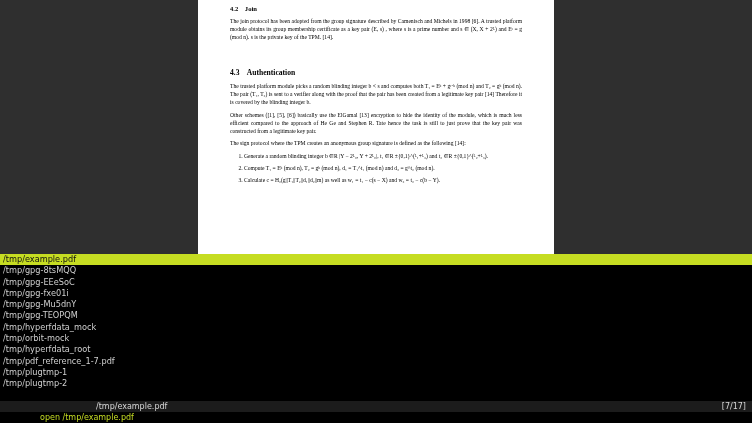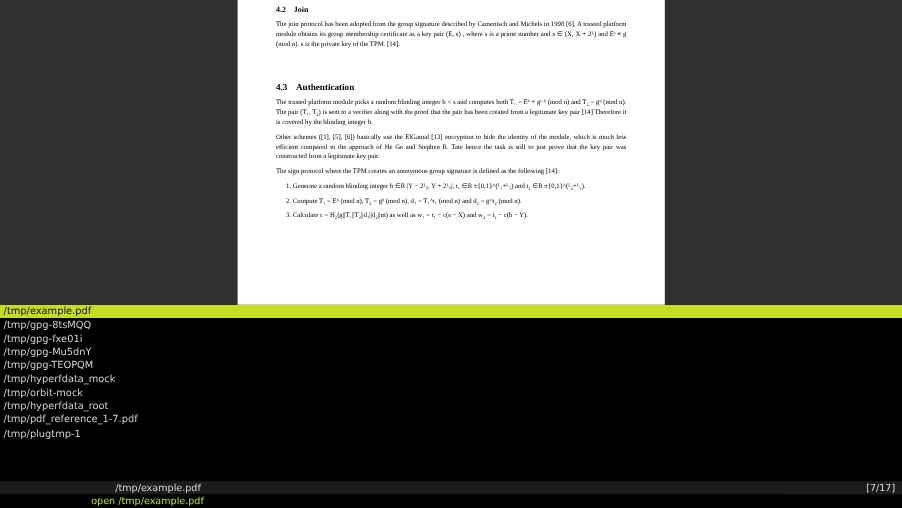--- a/index.html
+++ b/index.html
@@ -121,21 +121,21 @@
     position: absolute;
     left: 0;
     top: 412px;
     width: 656px;
     height: 11px;
     background: #000000;
     color: #c6dd22;
     font-family: "DejaVu Sans", sans-serif;
     font-size: 8px;
     line-height: 11px;
-    padding-left: 76px;
+    padding-left: 40px;
     box-sizing: border-box;
   }
 </style>
 </head>
 <body>
 
 <div id="app">
 
   <div class="viewer">
     <div class="page">
@@ -163,28 +163,30 @@
         <li>Compute T₁ = Eᵇ (mod n), T₂ = gᵇ (mod n), d₁ = T₁^t₁ (mod n) and d₂ = g^t₂ (mod n).</li>
         <li>Calculate c = H₂(g||T₁||T₂||d₁||d₂||m) as well as w₁ = t₁ − c(s − X) and w₂ = t₂ − c(b − Y).</li>
       </ol>
 
     </div>
   </div>
 
   <div class="filelist">
     <div class="file-row selected">/tmp/example.pdf</div>
     <div class="file-row">/tmp/gpg-8tsMQQ</div>
+    <div class="file-row">/tmp/gpg-EEeSoC</div>
     <div class="file-row">/tmp/gpg-fxe01i</div>
     <div class="file-row">/tmp/gpg-Mu5dnY</div>
     <div class="file-row">/tmp/gpg-TEOPQM</div>
     <div class="file-row">/tmp/hyperfdata_mock</div>
     <div class="file-row">/tmp/orbit-mock</div>
     <div class="file-row">/tmp/hyperfdata_root</div>
     <div class="file-row">/tmp/pdf_reference_1-7.pdf</div>
     <div class="file-row">/tmp/plugtmp-1</div>
+    <div class="file-row">/tmp/plugtmp-2</div>
 
   </div>
 
   <div class="statusbar">
     <span class="left">/tmp/example.pdf</span>
     <span class="right">[7/17]</span>
   </div>
 
   <div class="cmdline">open /tmp/example.pdf</div>
 

